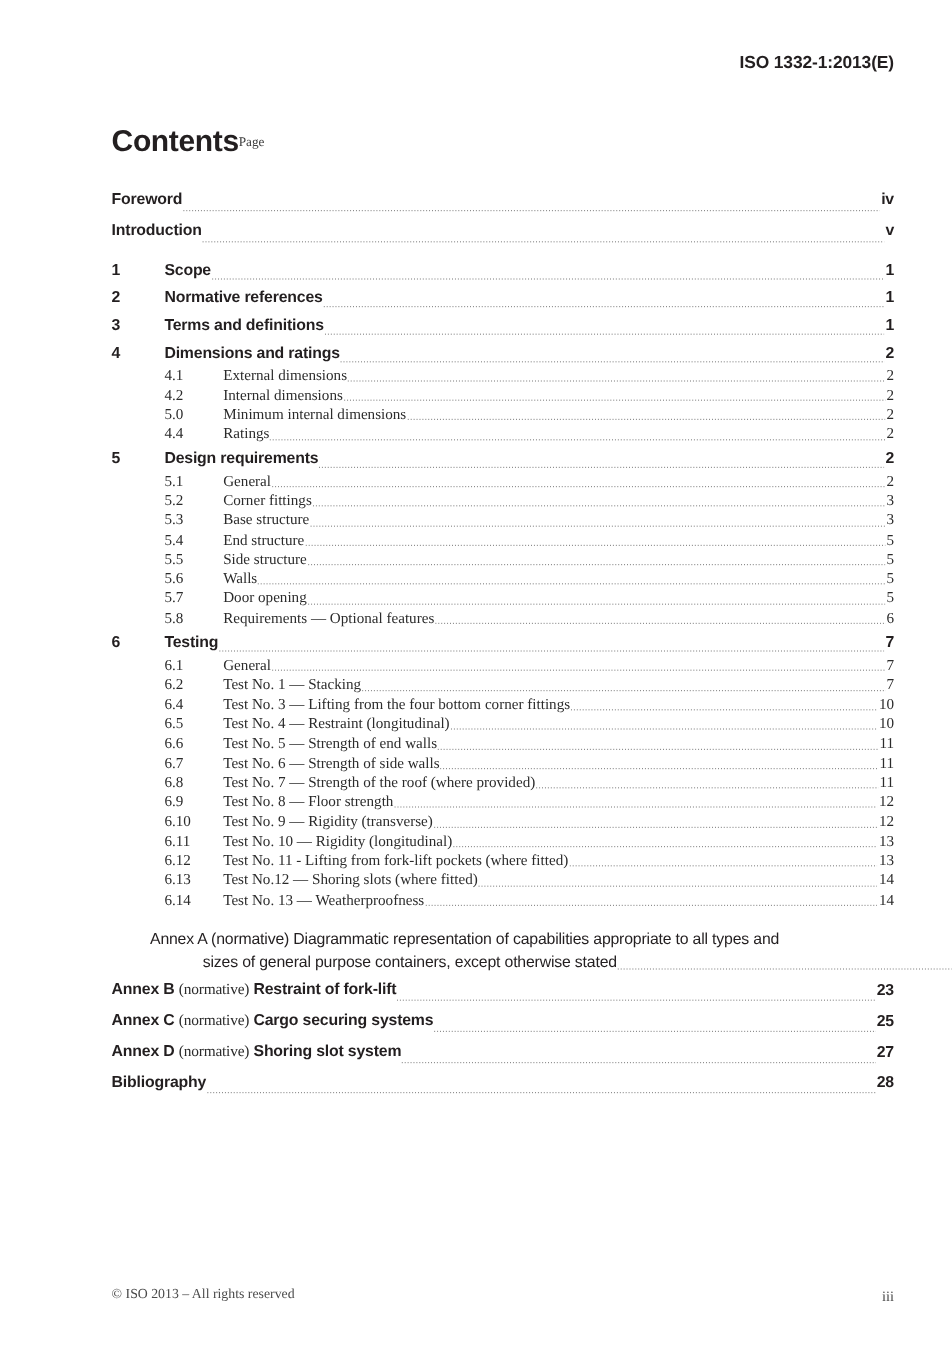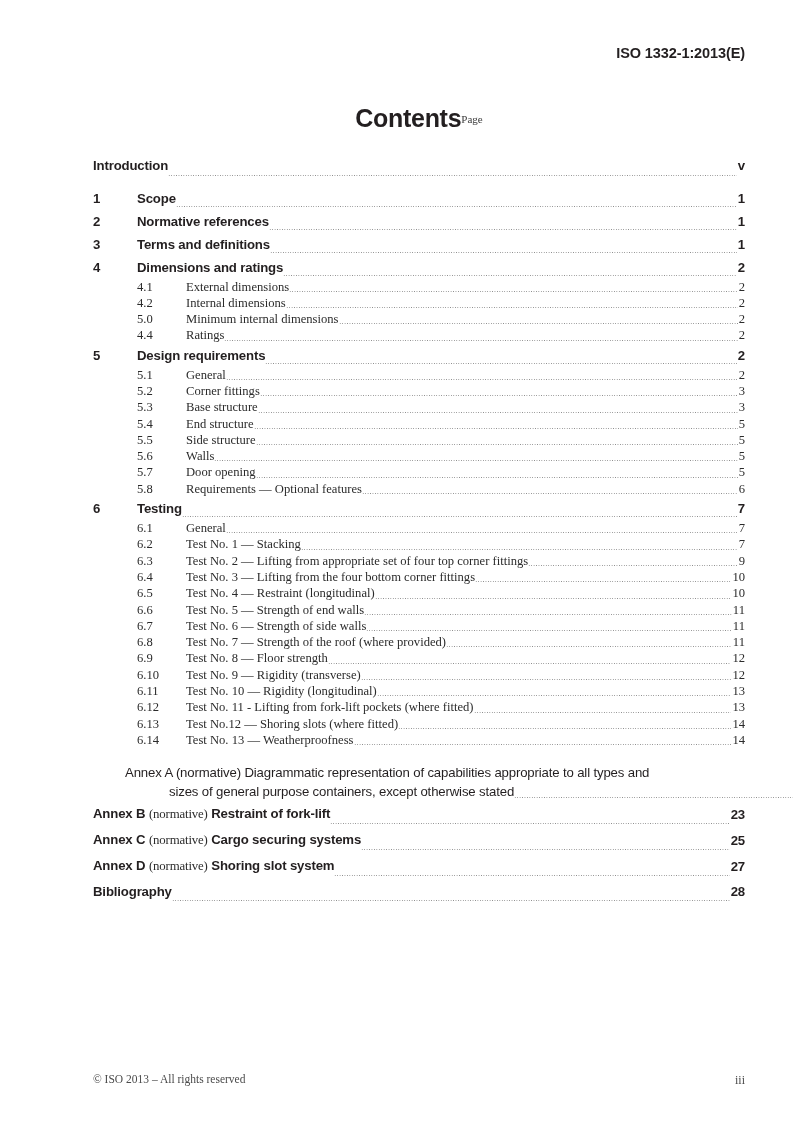--- a/index.html
+++ b/index.html
@@ -38,21 +38,21 @@
   }
 
   
   .contents-row {
     position: absolute;
     top: 104px;
     left: 93px;
     width: 652px;
     display: flex;
     align-items: baseline;
-    justify-content: center;
+    justify-content: flex-start;
   }
   .contents-title {
     font-family: "Liberation Sans", sans-serif;
     font-weight: bold;
     font-size: 25px;
     letter-spacing: -0.3px;
     color: #231f20;
   }
   .page-word {
     font-family: "Liberation Serif", serif;
@@ -224,20 +224,25 @@
 
   <div class="doc-header">ISO 1332-1:2013(E)</div>
 
   <div class="contents-row">
     <div class="contents-title">Contents</div>
     <div class="page-word">Page</div>
   </div>
 
   <div class="toc" id="toc-root">
       <div class="toc-entry lvl-front">
+        <span class="label-wrap"><span class="label">Foreword</span></span>
+        <span class="leader"></span>
+        <span class="pg">iv</span>
+      </div>
+      <div class="toc-entry lvl-front">
         <span class="label-wrap"><span class="label">Introduction</span></span>
         <span class="leader"></span>
         <span class="pg">v</span>
       </div>
       <div class="toc-entry lvl-1 gap-before">
         <span class="num">1</span>
         <span class="label-wrap"><span class="label">Scope</span></span>
         <span class="leader"></span>
         <span class="pg">1</span>
       </div>
@@ -347,26 +352,20 @@
         <span class="num">6.1</span>
         <span class="label-wrap"><span class="label">General</span></span>
         <span class="leader"></span>
         <span class="pg">7</span>
       </div>
       <div class="toc-entry lvl-2">
         <span class="num">6.2</span>
         <span class="label-wrap"><span class="label">Test No. 1 — Stacking</span></span>
         <span class="leader"></span>
         <span class="pg">7</span>
-      </div>
-      <div class="toc-entry lvl-2">
-        <span class="num">6.3</span>
-        <span class="label-wrap"><span class="label">Test No. 2 — Lifting from appropriate set of four top corner fittings</span></span>
-        <span class="leader"></span>
-        <span class="pg">9</span>
       </div>
       <div class="toc-entry lvl-2">
         <span class="num">6.4</span>
         <span class="label-wrap"><span class="label">Test No. 3 — Lifting from the four bottom corner fittings</span></span>
         <span class="leader"></span>
         <span class="pg">10</span>
       </div>
       <div class="toc-entry lvl-2">
         <span class="num">6.5</span>
         <span class="label-wrap"><span class="label">Test No. 4 — Restraint (longitudinal)</span></span>

